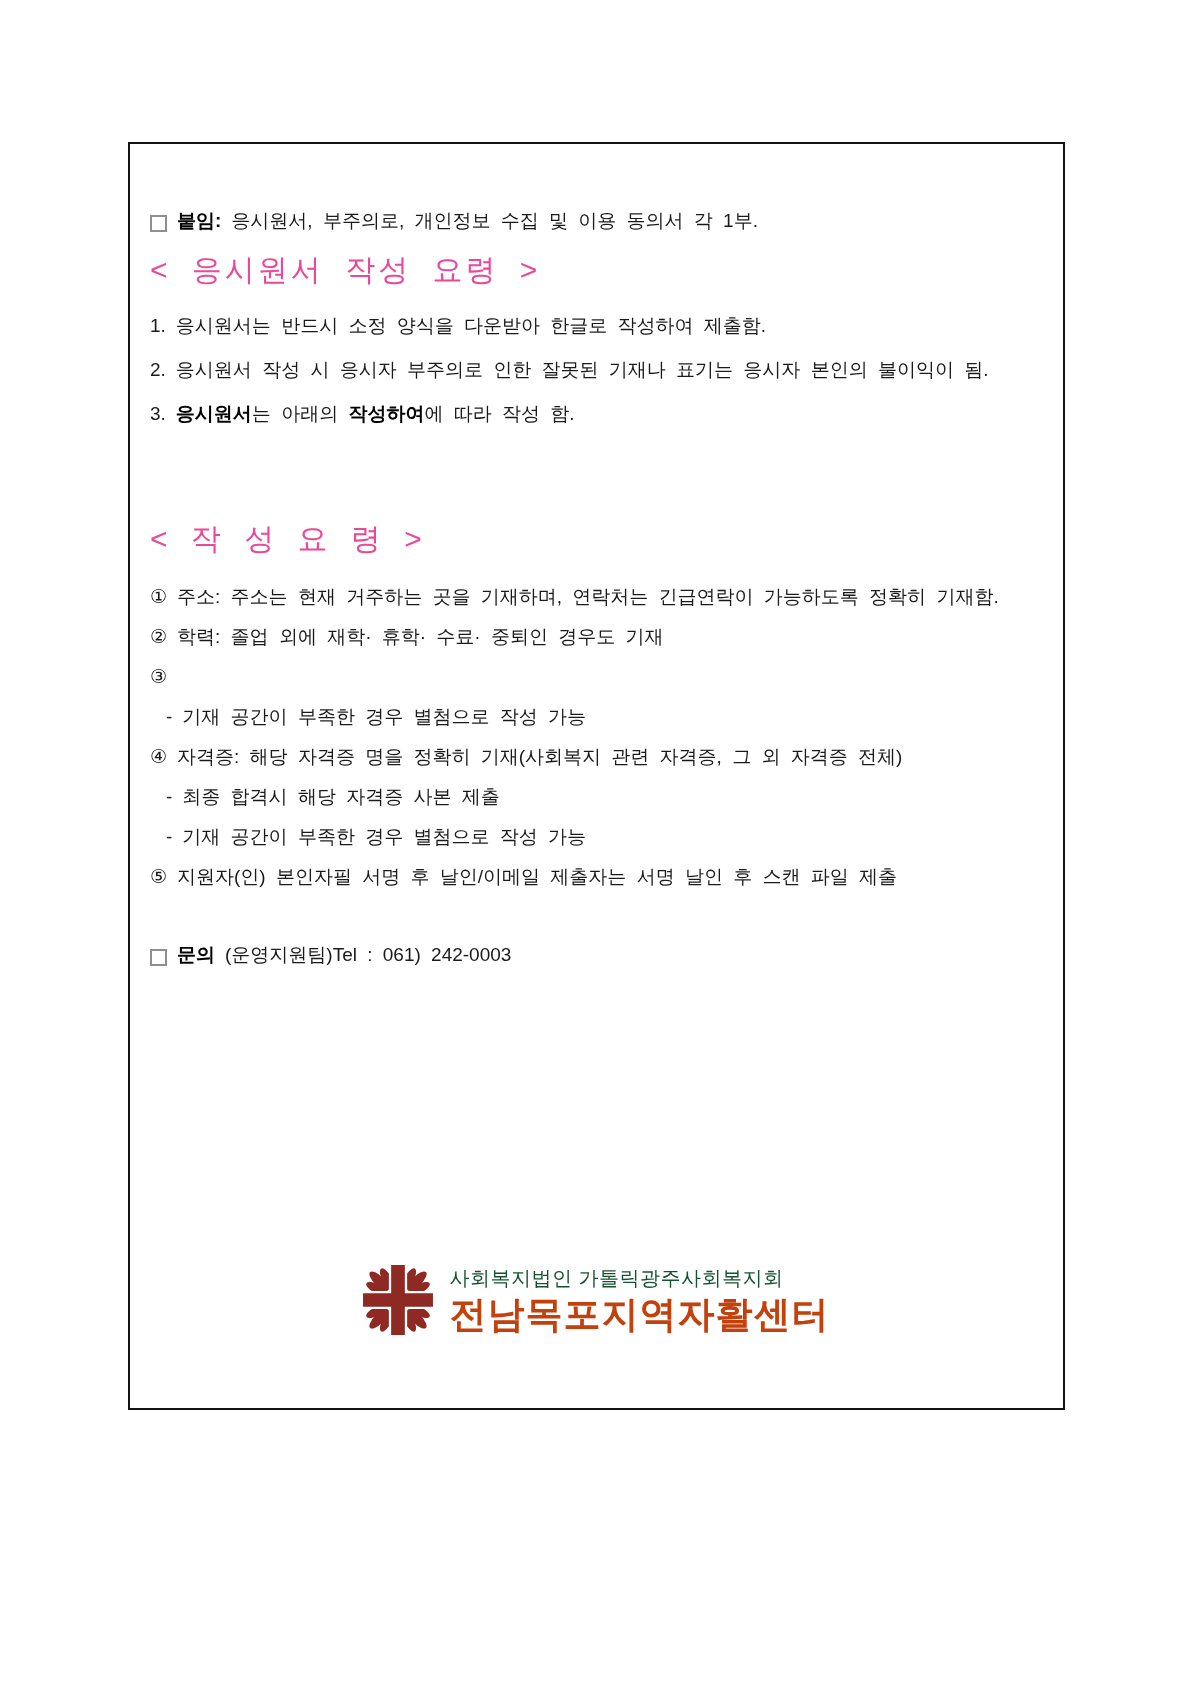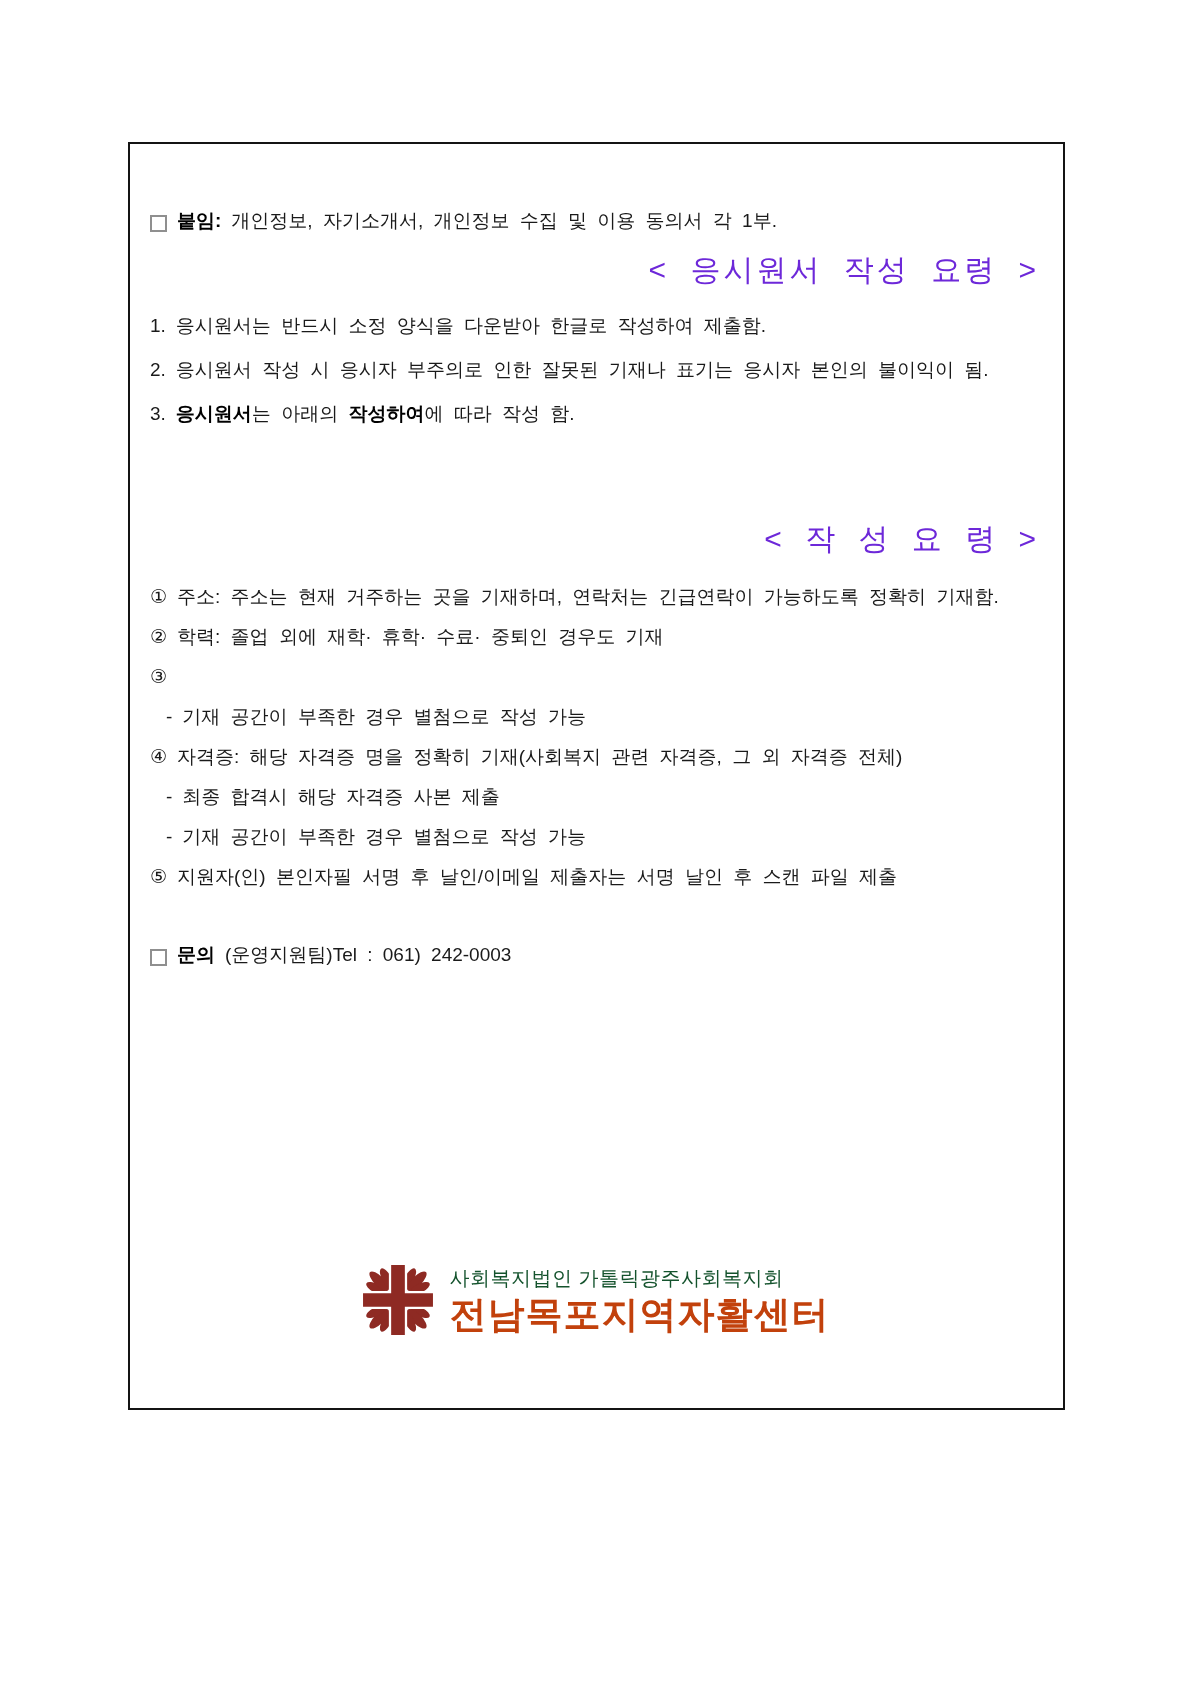--- a/index.html
+++ b/index.html
@@ -27,22 +27,22 @@
   .checkbox {
     display:inline-block;
     width:17px; height:17px;
     border:2px solid #8f8f8f;
     position:relative; top:2px;
     flex:0 0 auto;
   }
   .bold { font-weight:bold; color:#000; }
   .section-title {
     font-size:30px; font-weight:normal; letter-spacing:3px;
-    text-align:right; line-height:39px; word-spacing:10px;
-    color:#6d28d9;
+    text-align:left; line-height:39px; word-spacing:10px;
+    color:#ec4899;
   }
   .title-1 { margin:16px 0 24px 0; }
   .title-2 { margin:92px 0 26px 0; word-spacing:9px; }
   .num-item { margin-bottom:18px; }
   .circ-item { margin-bottom:14px; }
   .circ-item .marker { flex:0 0 auto; }
   .dash-indent { padding-left:16px; }
   .contact-line { margin-top:52px; }
   .logo-block {
     margin-top:292px;
@@ -61,21 +61,21 @@
   }
 </style>
 </head>
 <body>
 
 <div class="border-box">
 
   <p class="line">
     <span class="checkbox"></span>
     <span class="bold">붙임:</span>
-    <span>개인정보, 자기소개서, 개인정보 수집 및 이용 동의서 각 1부.</span>
+    <span>응시원서, 부주의로, 개인정보 수집 및 이용 동의서 각 1부.</span>
   </p>
 
   <h1 class="section-title title-1">&lt; 응시원서 작성 요령 &gt;</h1>
 
   <p class="line num-item">
     <span>1.</span>
     <span>응시원서는 반드시 소정 양식을 다운받아 한글로 작성하여 제출함.</span>
   </p>
   <p class="line num-item">
     <span>2.</span>

